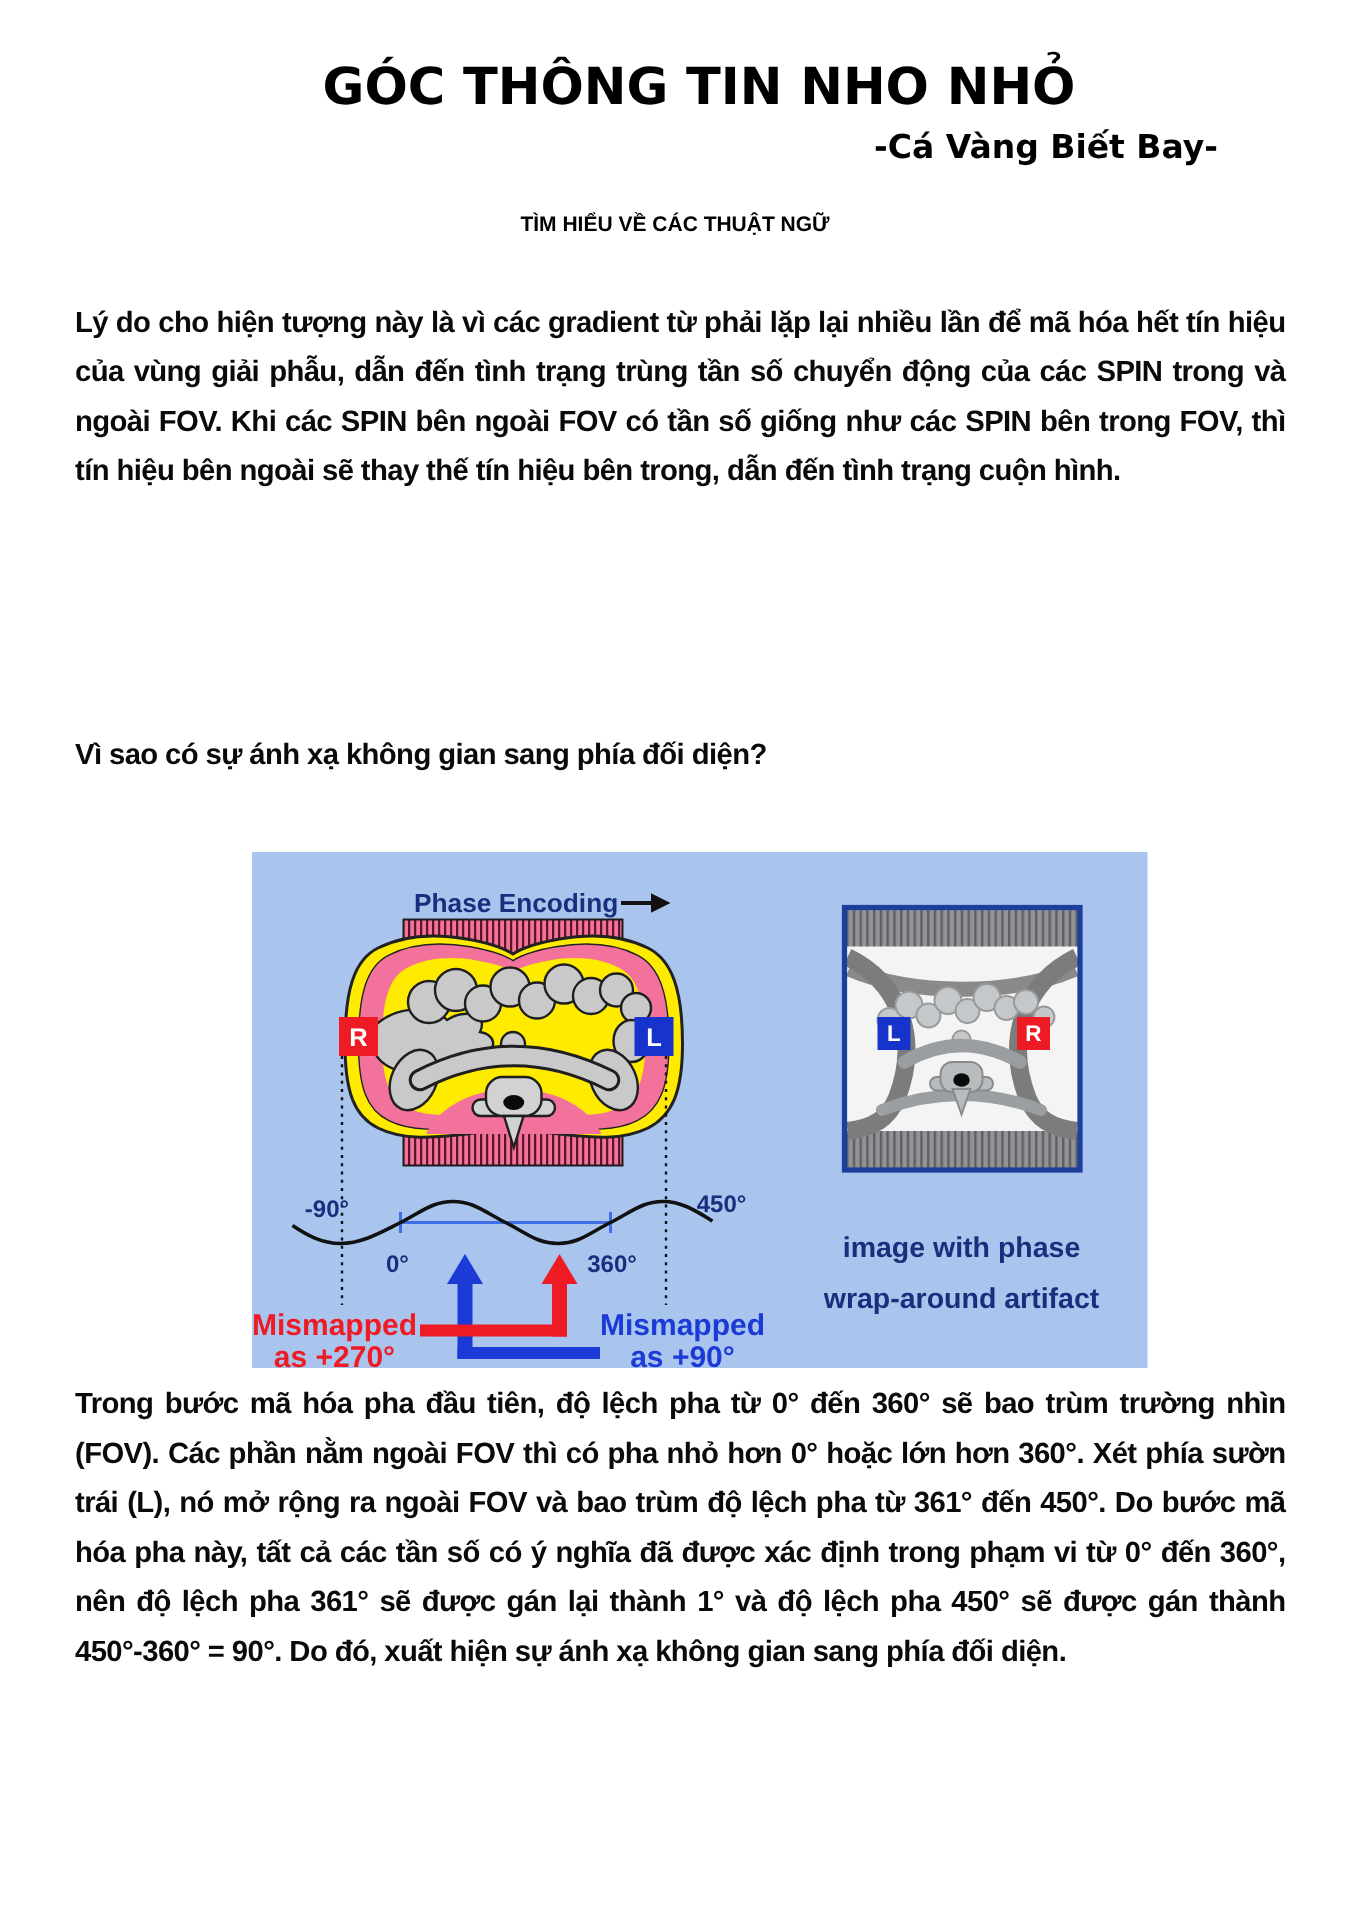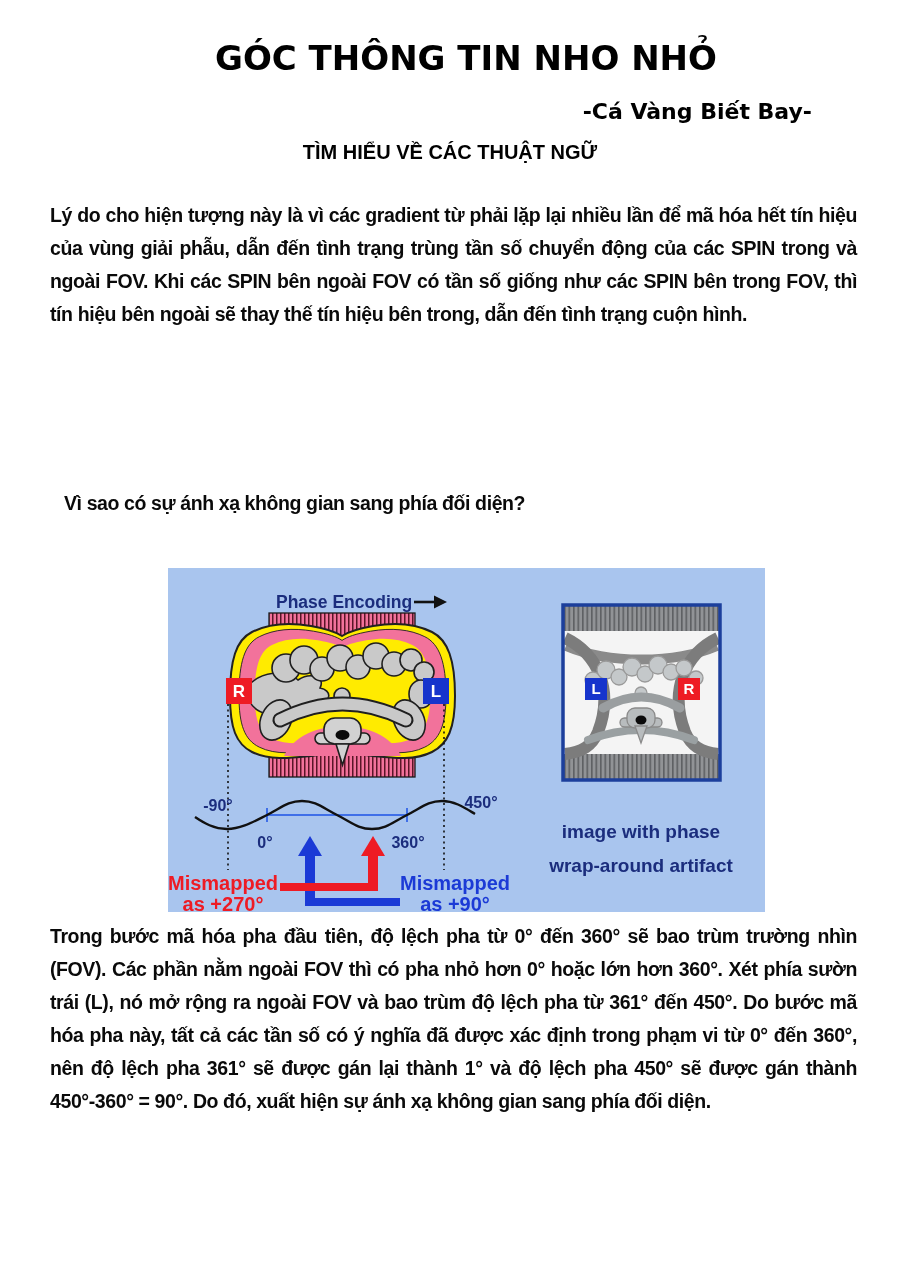--- a/index.html
+++ b/index.html
@@ -1,27 +1,27 @@
 <!DOCTYPE html>
 <html><head>
 <meta charset="utf-8">
 <style>
   html,body{margin:0;padding:0;background:#ffffff;}
   .page{position:relative;width:900px;height:1271px;background:#ffffff;overflow:hidden;
         font-family:"Liberation Sans",sans-serif;color:#0a0a0a;}
   .title{position:absolute;top:22px;left:0;width:100%;margin:16px;text-align:center;
          font-family:"DejaVu Sans",sans-serif;font-size:34px;font-weight:bold;color:#000;}
   .attribution{position:absolute;top:86px;right:88px;
-         font-family:"DejaVu Sans",sans-serif;font-size:22px;font-weight:bold;color:#000;margin-top:13px;}
+         font-family:"DejaVu Sans",sans-serif;font-size:22px;font-weight:bold;color:#000;}
   .subtitle{position:absolute;top:141px;left:0;width:100%;text-align:center;
-         font-size:20px;font-weight:bold;color:#000;}
+         font-size:14px;font-weight:bold;color:#000;}
   .para{position:absolute;left:50px;width:807px;font-size:19.5px;font-weight:bold;
         line-height:33px;text-align:justify;letter-spacing:-0.4px;}
   .para1{top:199px;}
-  .question{position:absolute;left:64px;top:492px;font-size:19.5px;font-weight:bold;
+  .question{position:absolute;left:50px;top:492px;font-size:19.5px;font-weight:bold;
         letter-spacing:-0.4px;}
   .panel{position:absolute;left:168px;top:568px;width:597px;height:344px;background:#a9c5ee;text-align:center;}
   .panel svg{display:block;width:597px;height:344px;}
   .para2{top:920px;}
   svg text{font-family:"Liberation Sans",sans-serif;font-weight:bold;}
 </style>
 </head>
 <body>
 
 <div class="page">

